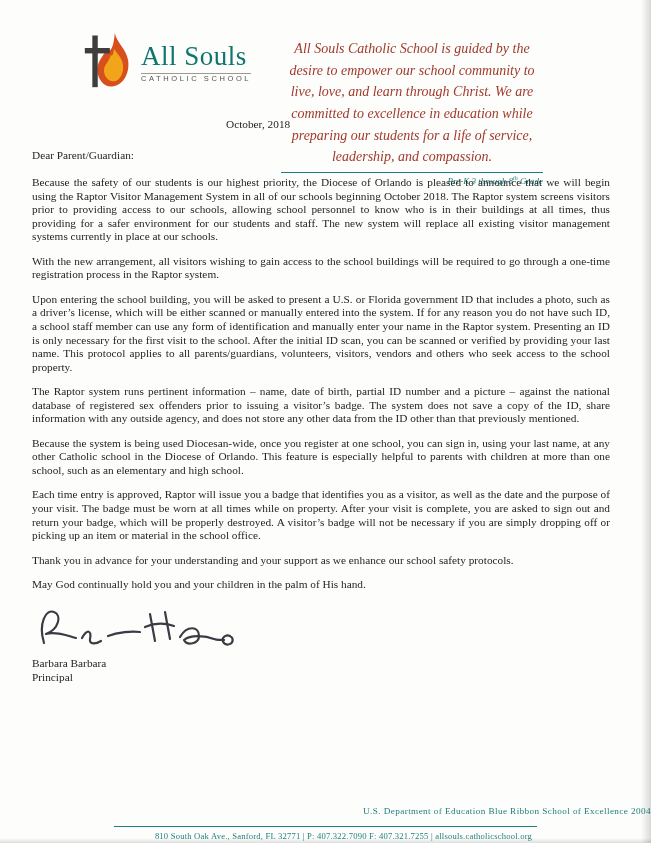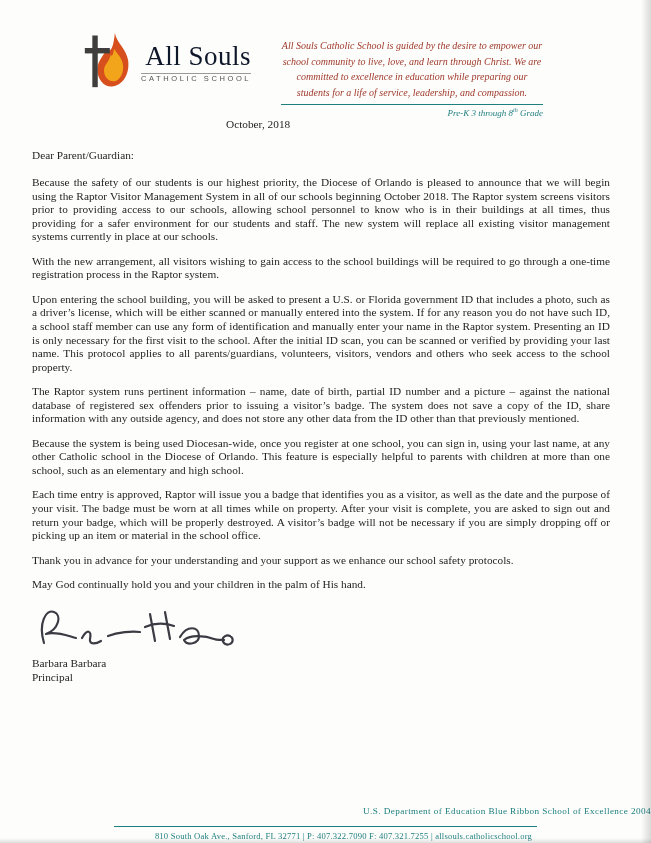--- a/index.html
+++ b/index.html
@@ -23,33 +23,32 @@
     content:"";position:absolute;left:0;bottom:0;width:100%;height:5px;
     background:linear-gradient(to bottom, rgba(0,0,0,0), rgba(0,0,0,0.12));
     pointer-events:none;z-index:5;
   }
 
   
   .logo{position:absolute;left:84px;top:30px;display:flex;align-items:center;gap:7px;}
   .flame-svg{width:50px;height:66px;display:block;}
   .logo-text{display:flex;flex-direction:column;}
   .school-name{
-    font-size:27px;color:#0f172a;letter-spacing:0.5px;line-height:1;
+    font-size:27px;color:#0f766e;letter-spacing:0.5px;line-height:1;
     font-family:"Liberation Serif", serif;
-    text-align:right;
   }
   .school-sub{
     margin-top:3px;padding-top:0;border-top:1px solid #9a9a97;
     font-family:"Liberation Sans", sans-serif;
     font-size:7.5px;letter-spacing:2.6px;color:#55544f;
   }
 
   .mission-block{position:absolute;right:108px;top:38px;width:262px;}
   .mission{
-    font-size:10px;font-style:italic;color:#a03a2d;line-height:1.55;
+    font-size:14px;font-style:italic;color:#a03a2d;line-height:1.55;
     text-align:center;
   }
   .mission-rule{border-top:1px solid #1e7f7f;margin:4px 0 2px;}
   .grades{
     font-size:9px;font-style:italic;color:#1e7f7f;text-align:right;
   }
   .grades sup{font-size:6px;}
 
   
   .body-block{

